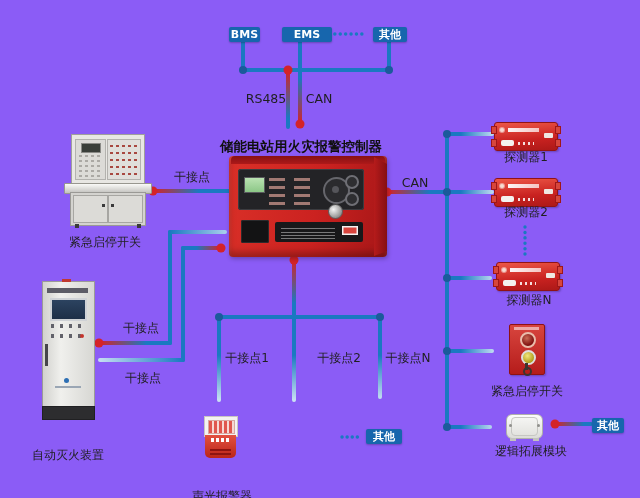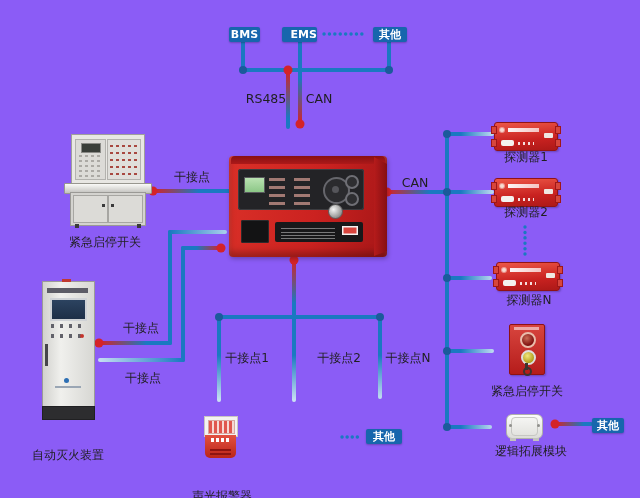--- a/index.html
+++ b/index.html
@@ -11,21 +11,21 @@
   .lbl{position:absolute;transform:translateX(-50%);white-space:nowrap;color:#1f1f1f;
        font-size:12px;z-index:6;}
   .lbl-bus{font-size:12.5px;}
   .title{position:absolute;left:301px;top:138px;transform:translateX(-50%);
          font-size:13.5px;font-weight:bold;color:#101010;z-index:6;white-space:nowrap;}
   
   .node{position:absolute;background:#1766ad;color:#fff;font-weight:bold;font-size:11px;
         text-align:center;border-radius:2px;height:15px;line-height:15px;z-index:6;
         box-shadow:0 1px 2px rgba(0,0,0,.25);}
   .n-bms{left:229px;top:27px;width:31px;}
-  .n-ems{left:282px;top:27px;width:35px;text-align:right;}
+  .n-ems{left:282px;top:27px;width:50px;}
   .n-other-top{left:373px;top:27px;width:34px;}
   .n-other-bc{left:366px;top:429px;width:36px;}
   .n-other-br{left:592px;top:418px;width:32px;}
   
   .dev{position:absolute;z-index:5;}
   .dev *{position:absolute;}
   
   .console{left:64px;top:134px;width:88px;height:95px;}
   .con-top{left:7px;top:0;width:72px;height:49px;background:#e8e7e3;border:1px solid #a09f9b;}
   .con-scr-panel{left:3px;top:4px;width:29px;height:39px;background:#dcdbd7;border:1px solid #b3b2ae;}
@@ -265,20 +265,21 @@
   </svg>
 
   <div class="node n-bms">BMS</div>
   <div class="node n-ems">EMS</div>
   <div class="node n-other-top">其他</div>
   <div class="node n-other-bc">其他</div>
   <div class="node n-other-br">其他</div>
 
   <div class="lbl lbl-bus" style="left:266px;top:91px;">RS485</div>
   <div class="lbl lbl-bus" style="left:319px;top:91px;">CAN</div>
+  <div class="title">储能电站用火灾报警控制器</div>
   <div class="lbl" style="left:192px;top:169px;">干接点</div>
   <div class="lbl" style="left:105px;top:234px;">紧急启停开关</div>
   <div class="lbl" style="left:141px;top:320px;">干接点</div>
   <div class="lbl" style="left:143px;top:370px;">干接点</div>
   <div class="lbl" style="left:68px;top:447px;">自动灭火装置</div>
   <div class="lbl lbl-bus" style="left:415px;top:175px;">CAN</div>
   <div class="lbl" style="left:526px;top:149px;">探测器1</div>
   <div class="lbl" style="left:526px;top:204px;">探测器2</div>
   <div class="lbl" style="left:529px;top:292px;">探测器N</div>
   <div class="lbl" style="left:527px;top:383px;">紧急启停开关</div>

